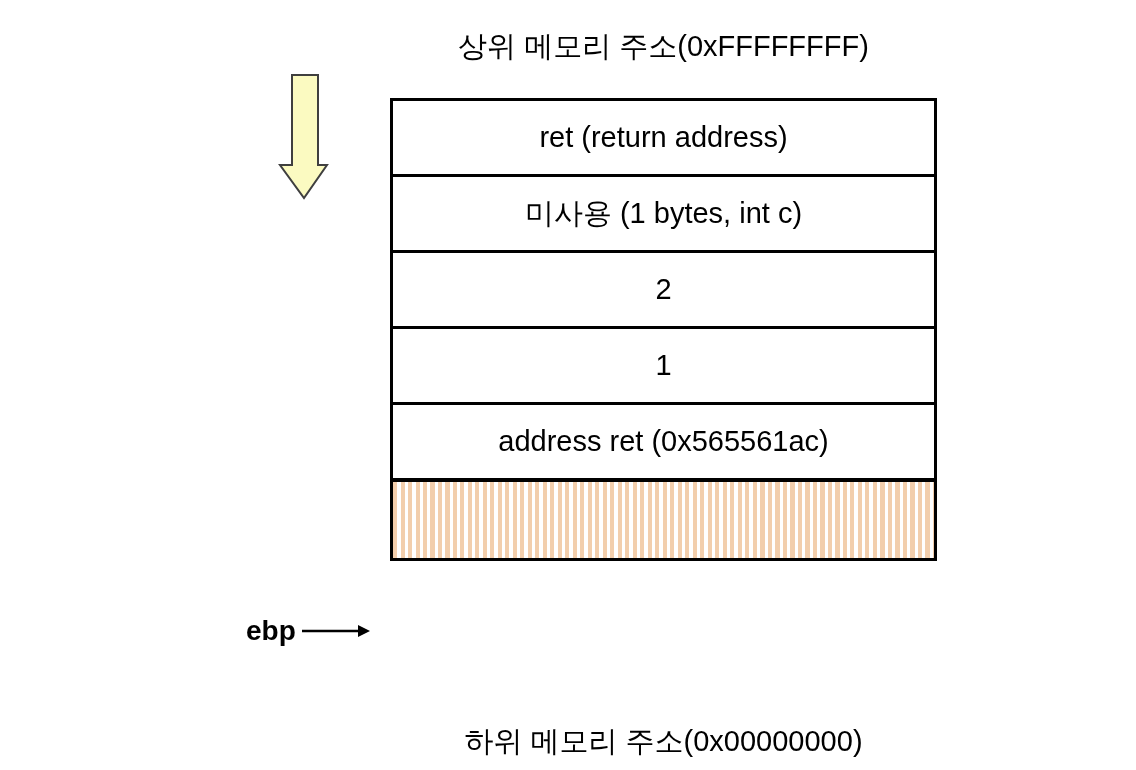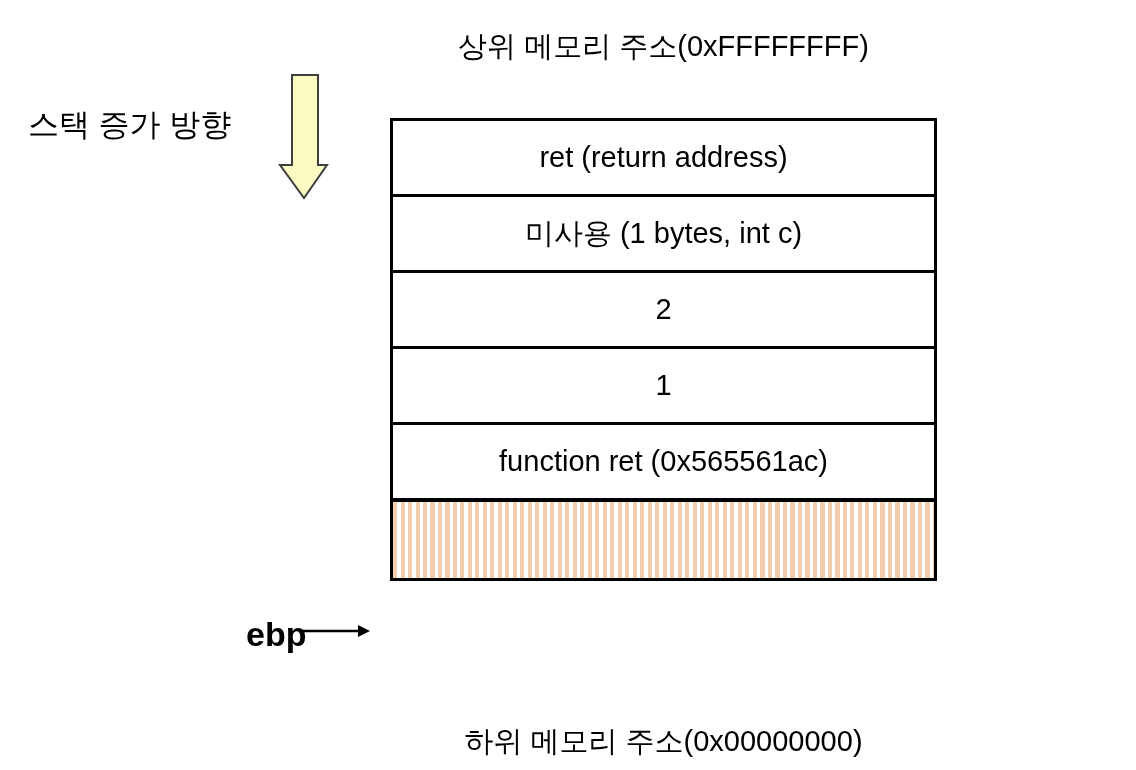--- a/index.html
+++ b/index.html
@@ -42,21 +42,20 @@
     left: 276px;
     top: 70px;
   }
   .stack {
     position: absolute;
     left: 390px;
     top: 98px;
     width: 547px;
     border: 3px solid var(--border);
     background: #fde047;
-    margin-top: 20px;
   }
   .stack-row {
     height: 76px; 
     border-bottom: 3px solid var(--border);
     display: flex;
     align-items: center;
     justify-content: center;
     font-size: 29px;
     background: #fff;
     white-space: nowrap;
@@ -67,21 +66,21 @@
     background: repeating-linear-gradient(
       90deg,
       var(--hatch) 0px, var(--hatch) 4px,
       #ffffff 4px, #ffffff 7.5px
     );
   }
   .ebp-label {
     position: absolute;
     left: 246px;
     top: 615px;
-    font-size: 34px;
+    font-size: 28px;
     font-weight: bold;
   }
   .ebp-arrow-svg {
     position: absolute;
     left: 300px;
     top: 622px;
   }
   .esp-label {
     position: absolute;
     left: 1046px;
@@ -96,32 +95,31 @@
     top: 624px;
   }
 </style>
 </head>
 <body>
 
 <div class="canvas">
 
   <div class="top-label">상위 메모리 주소(0xFFFFFFFF)</div>
 
-  <div class="growth-label">스택 증가 방향</div>
 
   <svg class="growth-arrow-svg" width="54" height="132" viewBox="0 0 54 132">
     <polygon points="16,5 42,5 42,95 51,95 28,128 4,95 16,95" fill="var(--arrow-fill)" stroke="var(--arrow-stroke)" stroke-width="2" stroke-linejoin="miter"></polygon>
   </svg>
 
   <div class="stack">
     <div class="stack-row">ret (return address)</div>
     <div class="stack-row">미사용 (1 bytes, int c)</div>
     <div class="stack-row">2</div>
     <div class="stack-row">1</div>
-    <div class="stack-row thick">function ret (0x565561ac)</div>
+    <div class="stack-row thick">address ret (0x565561ac)</div>
     <div class="stack-hatch"></div>
   </div>
 
   <div class="ebp-label">ebp</div>
 
   <svg class="ebp-arrow-svg" width="72" height="18" viewBox="0 0 72 18">
     <line x1="2" y1="9" x2="58" y2="9" stroke="#000" stroke-width="2.5"></line>
     <polygon points="58,3 70,9 58,15" fill="#000"></polygon>
   </svg>
 

